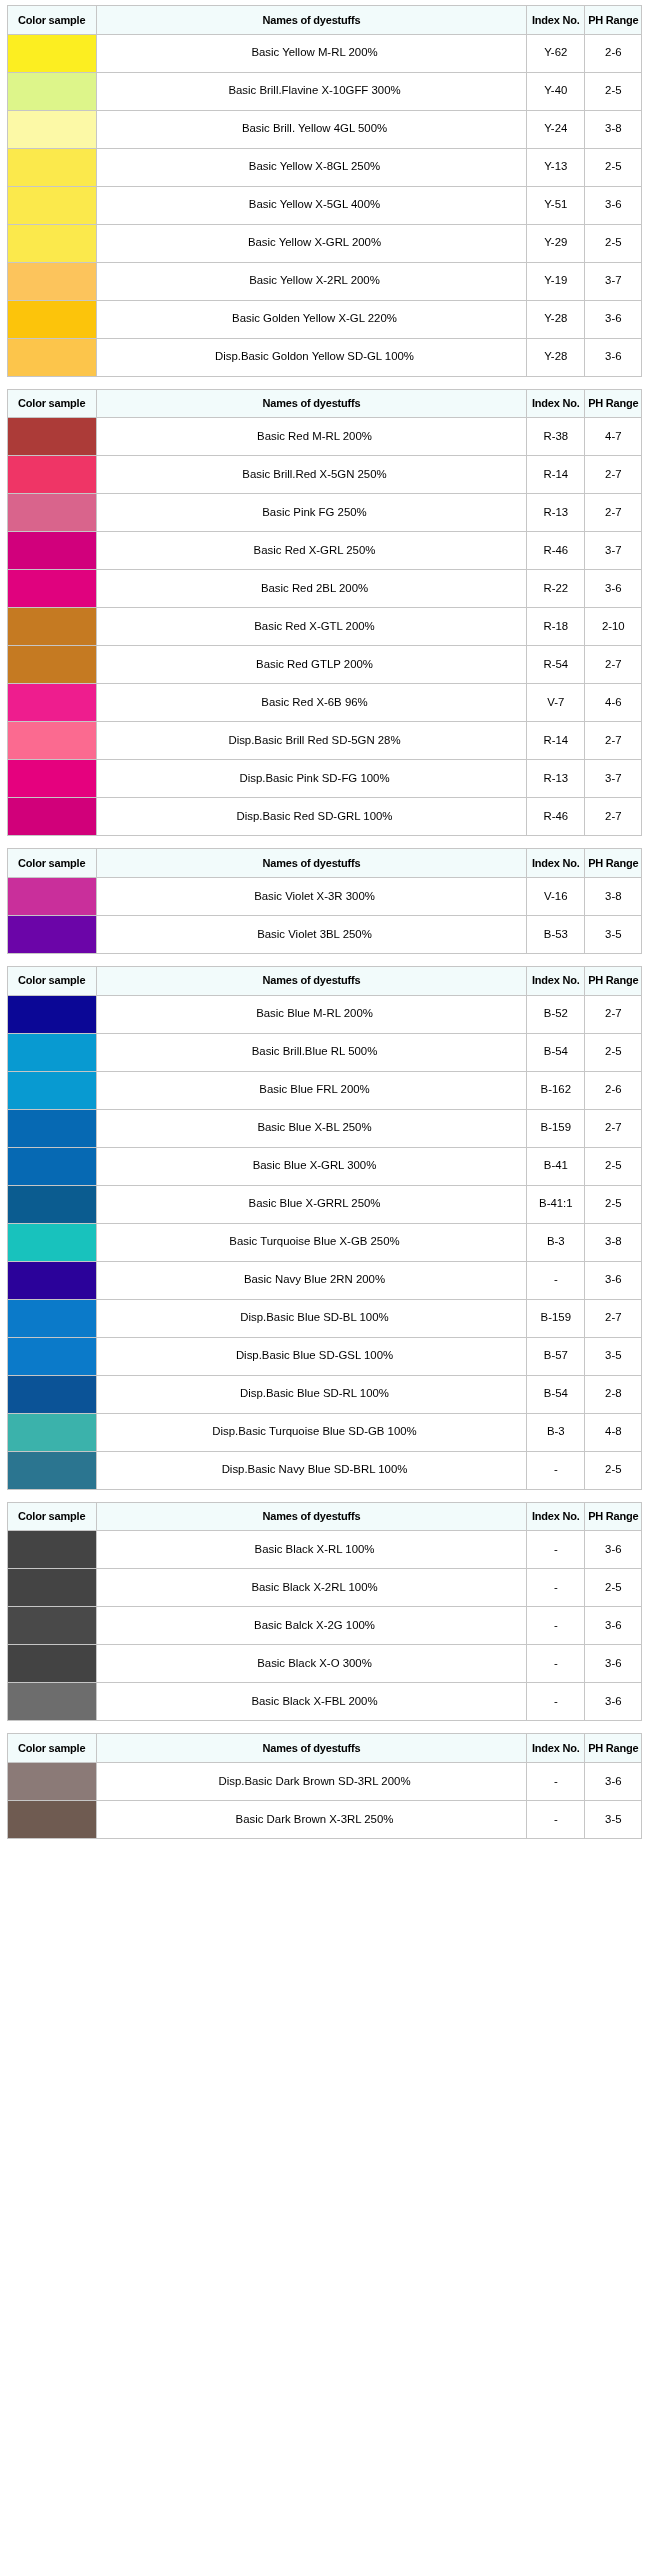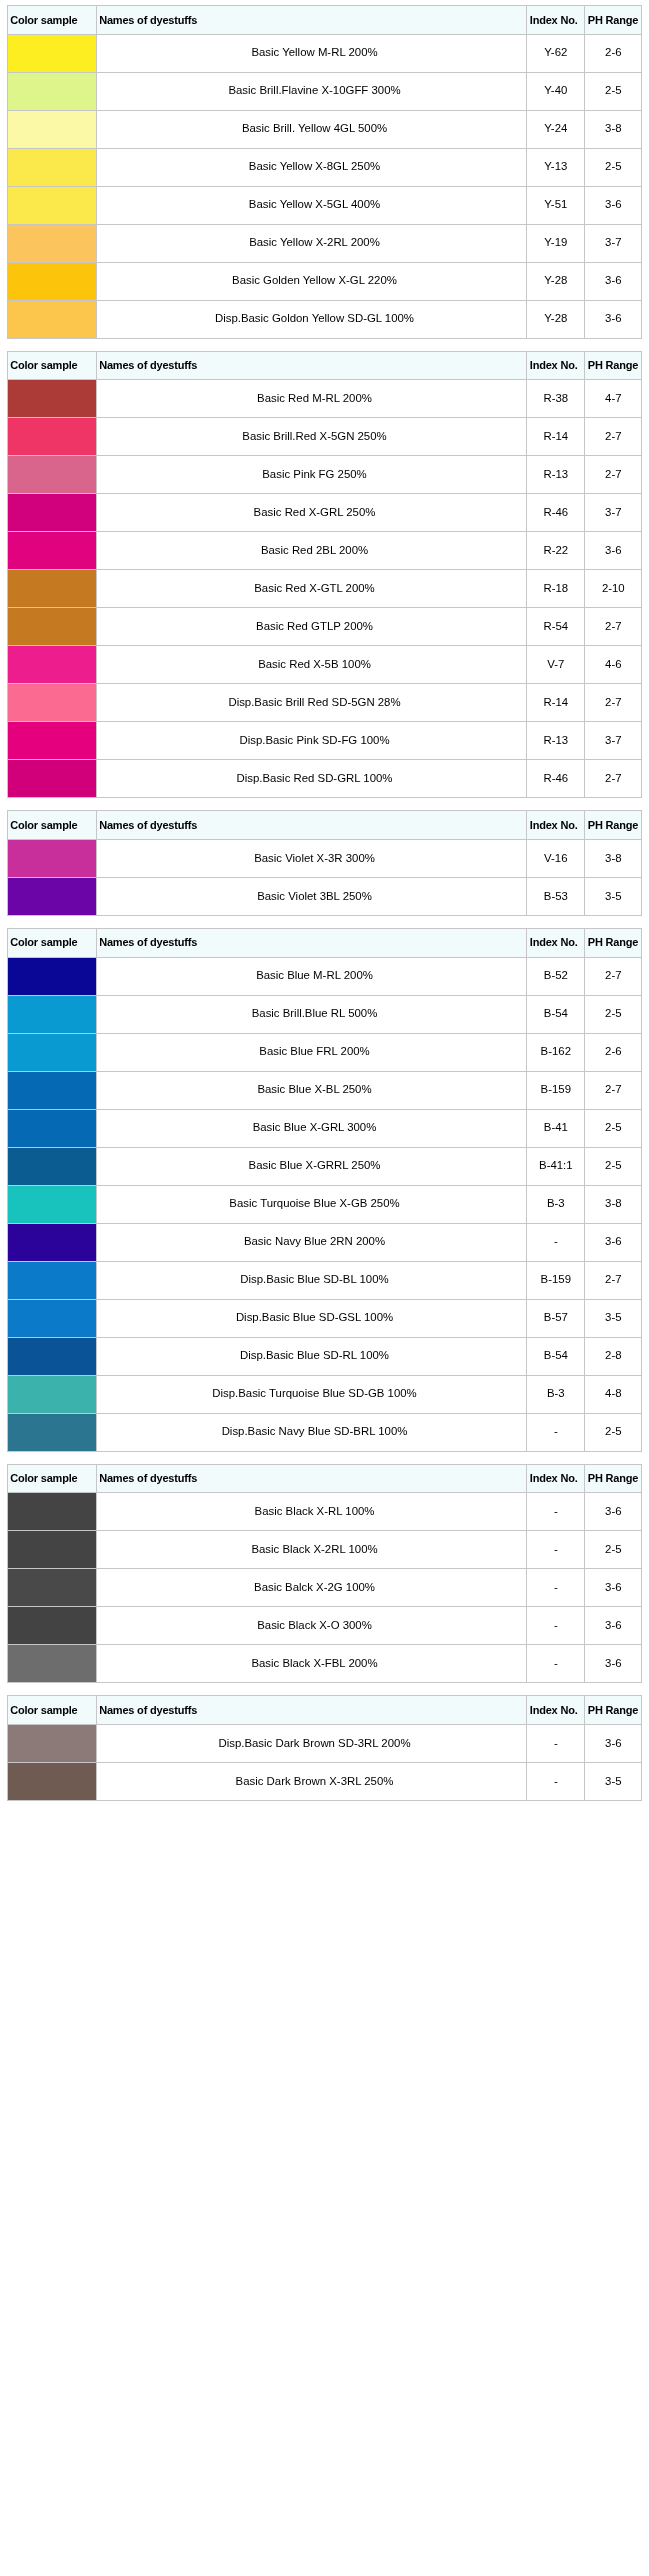--- a/index.html
+++ b/index.html
@@ -30,21 +30,21 @@
 
   .dye-table col.c-swatch { width: 88px; }
   .dye-table col.c-name   { width: auto;  }
   .dye-table col.c-index  { width: 57px;  }
   .dye-table col.c-ph     { width: 56px;  }
 
   .dye-table th {
     background: #f2fbfb;
     font-size: 11px;
     font-weight: bold;
-    text-align: left;
+    text-align: center;
     padding: 7.6px 2.5px;
     vertical-align: middle;
     line-height: 1.15;
     letter-spacing: -0.2px;
   }
   .dye-table td {
     background: #ffffff;
     font-size: 11.4px;
     text-align: center;
     padding: 7.6px 3.4px;
@@ -127,20 +127,28 @@
         <tr>
           <td class="swatch-cell">
             <span class="swatch" style="background: rgb(251, 233, 76);"></span>
           </td>
           <td class="name-cell">Basic Yellow X-5GL 400%</td>
           <td class="index-cell">Y-51</td>
           <td class="ph-cell">3-6</td>
         </tr>
         <tr>
           <td class="swatch-cell">
+            <span class="swatch" style="background: rgb(251, 233, 76);"></span>
+          </td>
+          <td class="name-cell">Basic Yellow X-GRL 200%</td>
+          <td class="index-cell">Y-29</td>
+          <td class="ph-cell">2-5</td>
+        </tr>
+        <tr>
+          <td class="swatch-cell">
             <span class="swatch" style="background: rgb(252, 196, 92);"></span>
           </td>
           <td class="name-cell">Basic Yellow X-2RL 200%</td>
           <td class="index-cell">Y-19</td>
           <td class="ph-cell">3-7</td>
         </tr>
         <tr>
           <td class="swatch-cell">
             <span class="swatch" style="background: rgb(252, 196, 11);"></span>
           </td>
@@ -227,21 +235,21 @@
             <span class="swatch" style="background: rgb(197, 122, 34);"></span>
           </td>
           <td class="name-cell">Basic Red GTLP 200%</td>
           <td class="index-cell">R-54</td>
           <td class="ph-cell">2-7</td>
         </tr>
         <tr>
           <td class="swatch-cell">
             <span class="swatch" style="background: rgb(238, 29, 142);"></span>
           </td>
-          <td class="name-cell">Basic Red X-5B 100%</td>
+          <td class="name-cell">Basic Red X-6B 96%</td>
           <td class="index-cell">V-7</td>
           <td class="ph-cell">4-6</td>
         </tr>
         <tr>
           <td class="swatch-cell">
             <span class="swatch" style="background: rgb(251, 106, 144);"></span>
           </td>
           <td class="name-cell">Disp.Basic Brill Red SD-5GN 28%</td>
           <td class="index-cell">R-14</td>
           <td class="ph-cell">2-7</td>

